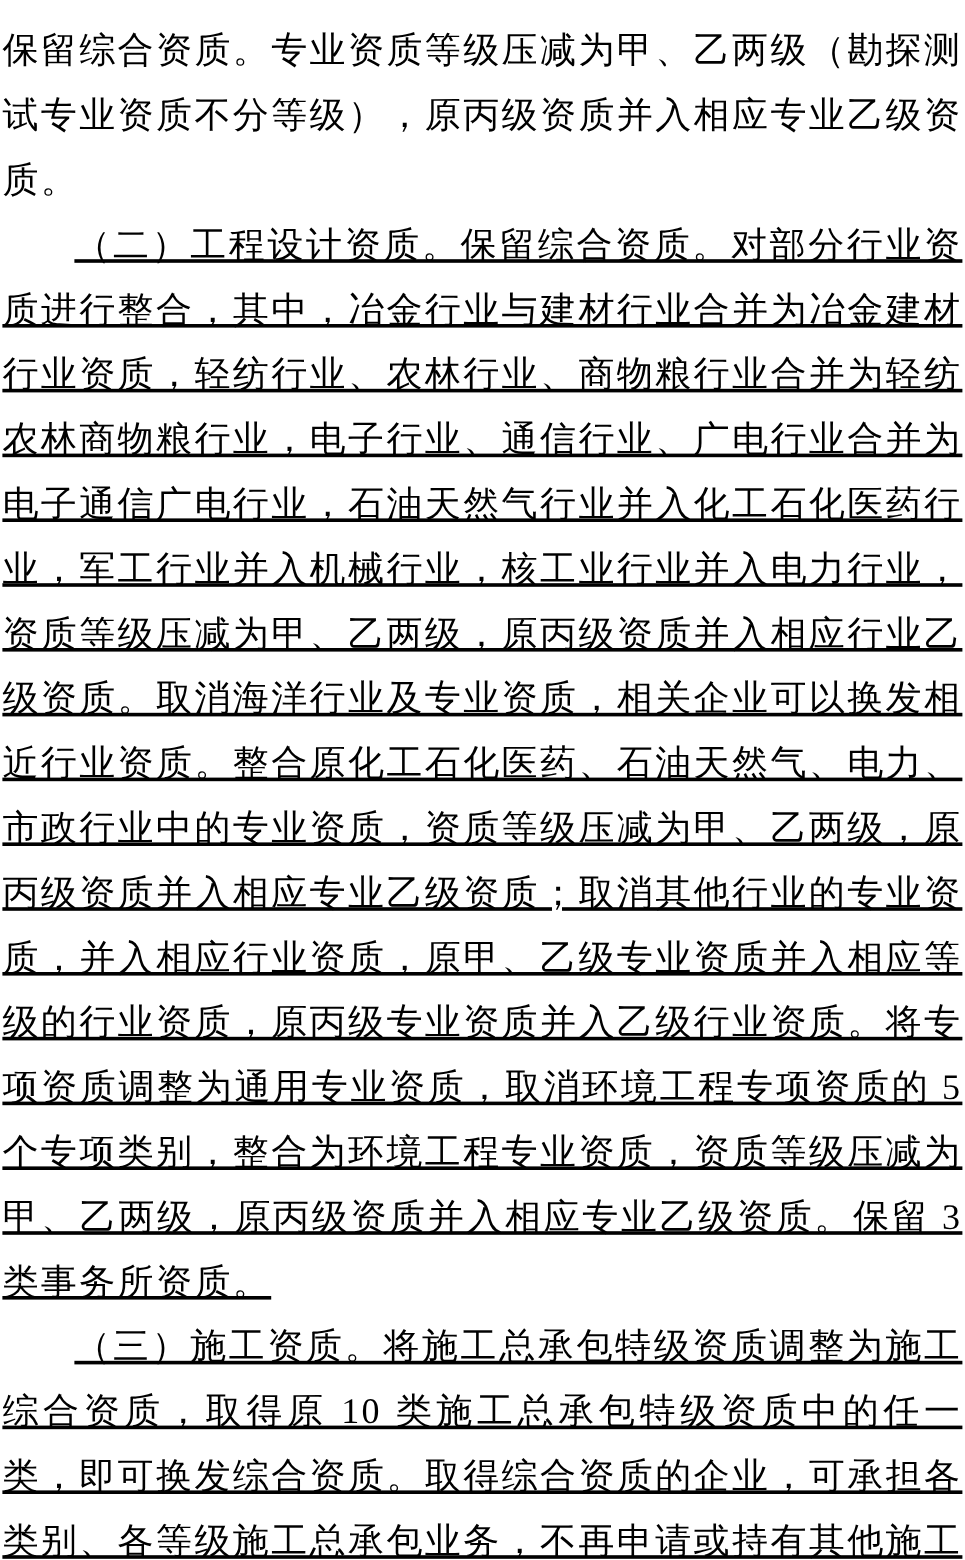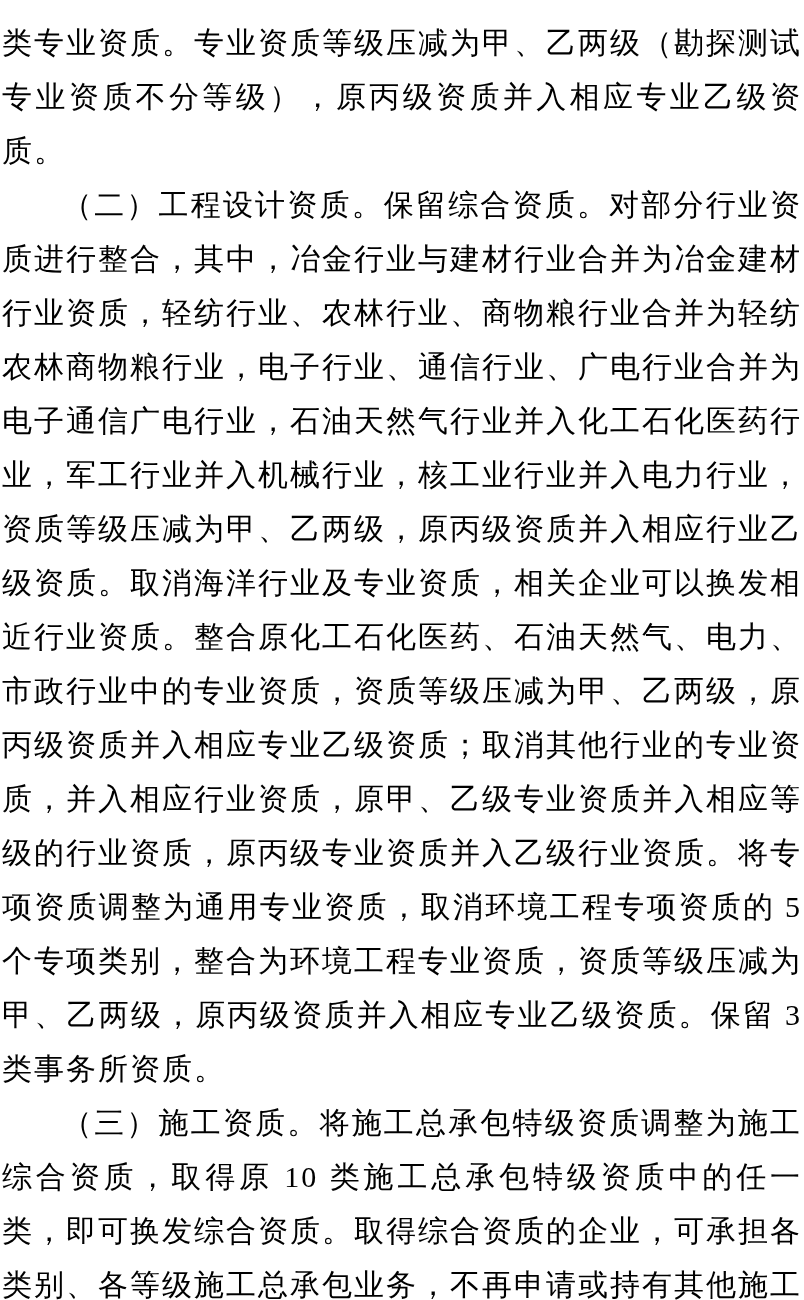--- a/index.html
+++ b/index.html
@@ -27,23 +27,24 @@
     font-size: 30px;
     line-height: 54px;
     letter-spacing: 2px;
     color: #000000;
     text-align: justify;
     text-align-last: left;
     word-break: normal;
   }
   .indent {
     text-indent: 2em;
+    text-decoration: underline;
   }
 </style>
 </head>
 <body>
 
 <div class="page">
-  <p class="para">类专业资质。专业资质等级压减为甲、乙两级（勘探测试专业资质不分等级），原丙级资质并入相应专业乙级资质。</p>
+  <p class="para">保留综合资质。专业资质等级压减为甲、乙两级（勘探测试专业资质不分等级），原丙级资质并入相应专业乙级资质。</p>
   <p class="para indent">（二）工程设计资质。保留综合资质。对部分行业资质进行整合，其中，冶金行业与建材行业合并为冶金建材行业资质，轻纺行业、农林行业、商物粮行业合并为轻纺农林商物粮行业，电子行业、通信行业、广电行业合并为电子通信广电行业，石油天然气行业并入化工石化医药行业，军工行业并入机械行业，核工业行业并入电力行业，资质等级压减为甲、乙两级，原丙级资质并入相应行业乙级资质。取消海洋行业及专业资质，相关企业可以换发相近行业资质。整合原化工石化医药、石油天然气、电力、市政行业中的专业资质，资质等级压减为甲、乙两级，原丙级资质并入相应专业乙级资质；取消其他行业的专业资质，并入相应行业资质，原甲、乙级专业资质并入相应等级的行业资质，原丙级专业资质并入乙级行业资质。将专项资质调整为通用专业资质，取消环境工程专项资质的 5 个专项类别，整合为环境工程专业资质，资质等级压减为甲、乙两级，原丙级资质并入相应专业乙级资质。保留 3 类事务所资质。</p>
   <p class="para indent">（三）施工资质。将施工总承包特级资质调整为施工综合资质，取得原 10 类施工总承包特级资质中的任一类，即可换发综合资质。取得综合资质的企业，可承担各类别、各等级施工总承包业务，不再申请或持有其他施工资质。</p>
 
 </div>
 
 </body></html>

